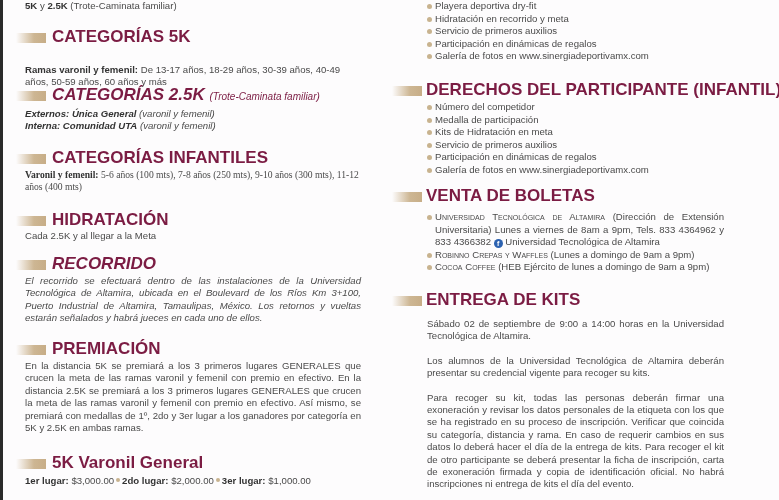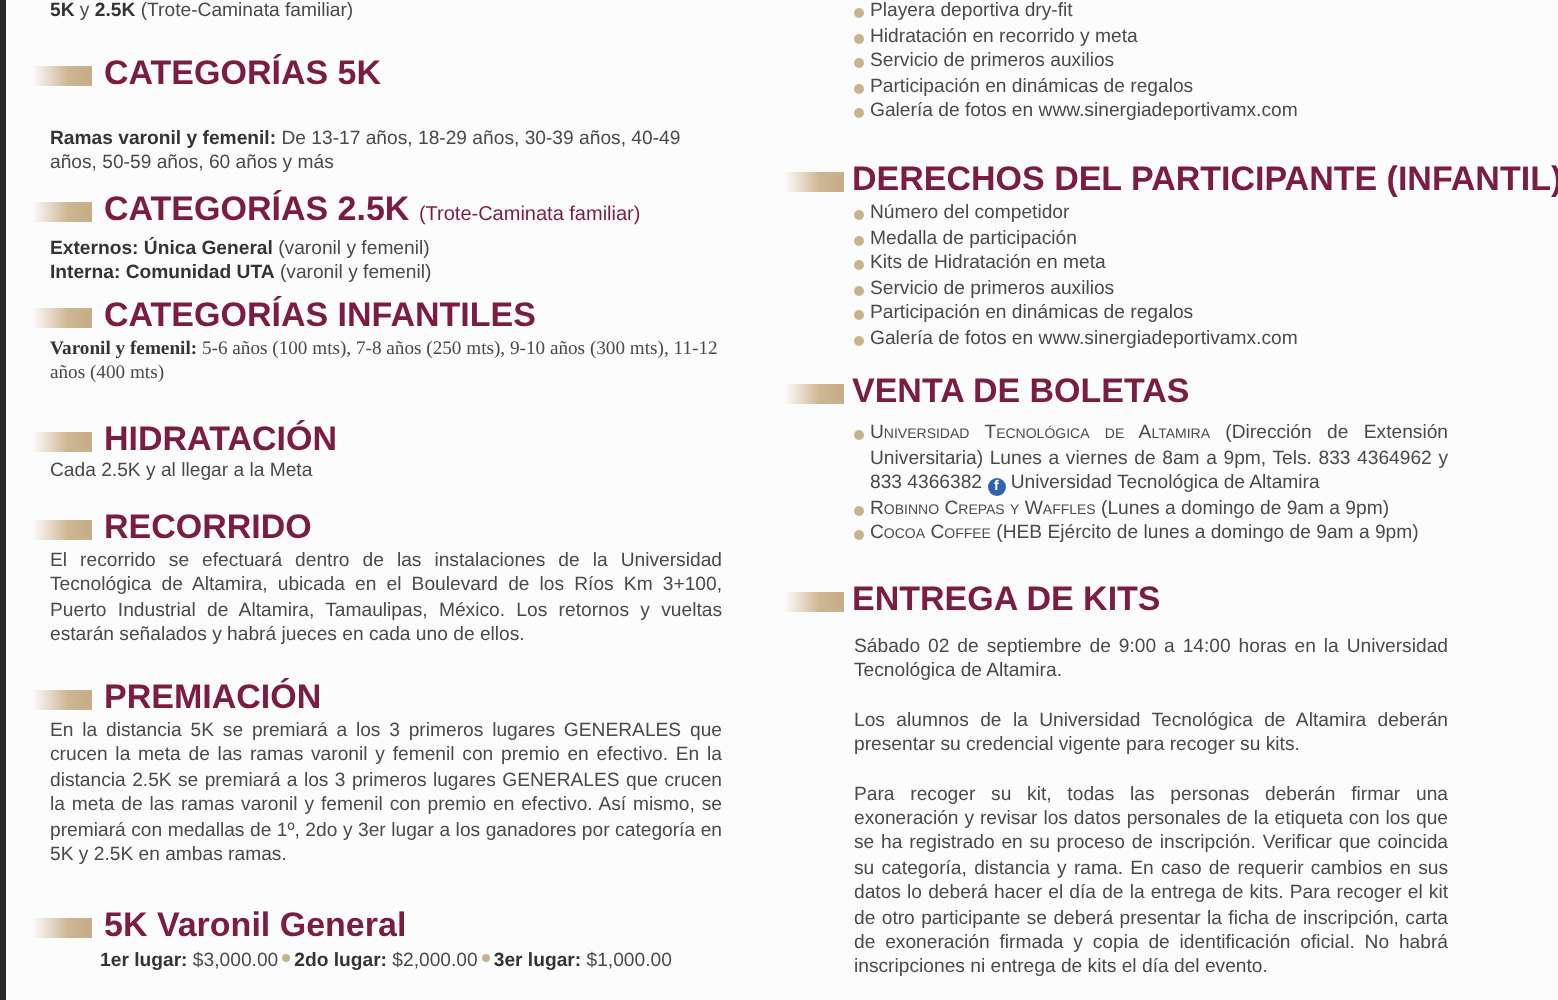--- a/index.html
+++ b/index.html
@@ -62,21 +62,21 @@
   <div class="section" style="top:27px;">
     <div class="heading">
       <span class="bar"></span>
       <span>CATEGORÍAS 5K</span>
     </div>
     <div class="body" style="margin-top:17px;">
       <b>Ramas varonil y femenil:</b><span> De 13-17 años, 18-29 años, 30-39 años, 40-49 años, 50-59 años, 60 años y más</span>
     </div>
   </div>
 
-  <div class="section" style="top:95px;">
+  <div class="section" style="top:85px;font-style:italic;">
     <div class="heading">
       <span class="bar"></span>
       <span>CATEGORÍAS 2.5K</span>
       <span class="sub">(Trote-Caminata familiar)</span>
     </div>
     <div class="body" style="margin-top:1px;">
       <div><b>Externos: Única General</b><span> (varonil y femenil)</span></div>
       <div><b>Interna: Comunidad UTA</b><span> (varonil y femenil)</span></div>
     </div>
   </div>
@@ -92,42 +92,42 @@
   </div>
 
   <div class="section" style="top:210px;">
     <div class="heading">
       <span class="bar"></span>
       <span>HIDRATACIÓN</span>
     </div>
     <div class="body">Cada 2.5K y al llegar a la Meta</div>
   </div>
 
-  <div class="section" style="top:254px;">
+  <div class="section" style="top:254px;font-style:italic;">
     <div class="heading">
       <span class="bar"></span>
       <span>RECORRIDO</span>
     </div>
     <div class="body just" style="margin-top:1px;">El recorrido se efectuará dentro de las instalaciones de la Universidad Tecnológica de Altamira, ubicada en el Boulevard de los Ríos Km 3+100, Puerto Industrial de Altamira, Tamaulipas, México. Los retornos y vueltas estarán señalados y habrá jueces en cada uno de ellos.</div>
   </div>
 
   <div class="section" style="top:339px;">
     <div class="heading">
       <span class="bar"></span>
       <span>PREMIACIÓN</span>
     </div>
     <div class="body just" style="margin-top:1px;">En la distancia 5K se premiará a los 3 primeros lugares GENERALES que crucen la meta de las ramas varonil y femenil con premio en efectivo. En la distancia 2.5K se premiará a los 3 primeros lugares GENERALES que crucen la meta de las ramas varonil y femenil con premio en efectivo. Así mismo, se premiará con medallas de 1º, 2do y 3er lugar a los ganadores por categoría en 5K y 2.5K en ambas ramas.</div>
   </div>
 
   <div class="section" style="top:453px;">
     <div class="heading" style="text-transform:none;">
       <span class="bar"></span>
       <span>5K Varonil General</span>
     </div>
-    <div class="body" style="margin-top:2px;text-align:center;">
+    <div class="body" style="margin-top:2px;">
       <span><b>1er lugar:</b><span> $3,000.00</span></span><span class="dot"></span><span><b>2do lugar:</b><span> $2,000.00</span></span><span class="dot"></span><span><b>3er lugar:</b><span> $1,000.00</span></span>
     </div>
   </div>
 </div>
 
 <div class="col col-right">
 
   <div class="section body" style="top:0px;">
     <ul>
       <li>Playera deportiva dry-fit</li>

